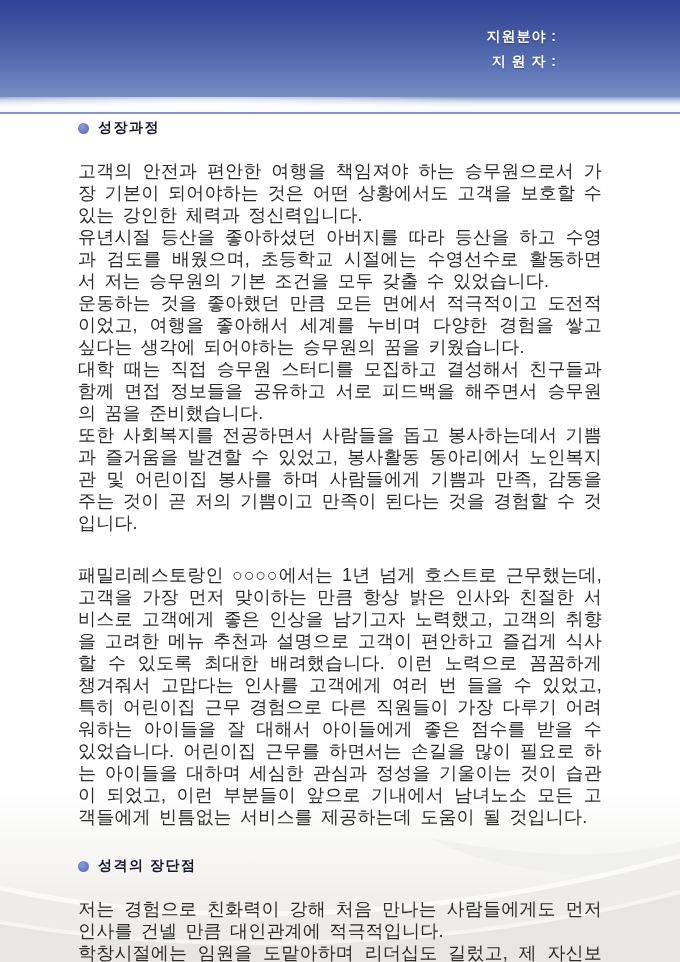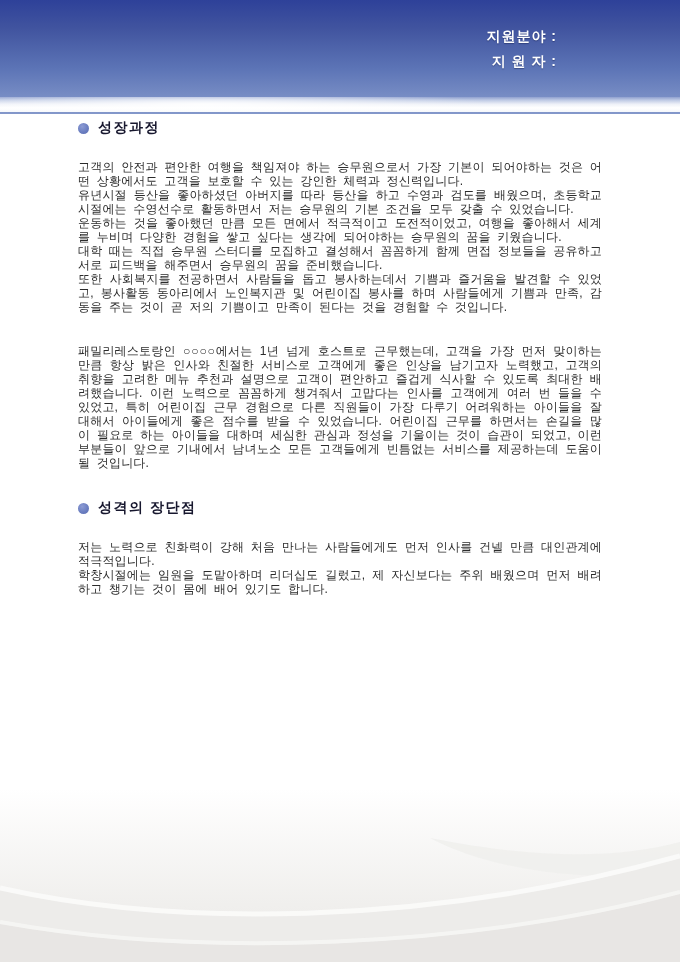--- a/index.html
+++ b/index.html
@@ -56,22 +56,22 @@
     flex: 0 0 auto;
   }
   .section-title {
     font-size: 14px;
     font-weight: bold;
     color: #17172e;
     letter-spacing: 1.5px;
   }
   .paras { margin-top: 24px; }
   .para {
-    font-size: 12px;
-    line-height: 14px;
+    font-size: 18px;
+    line-height: 22px;
     color: #2b2b2b;
     text-align: justify;
     word-spacing: 3px;
     letter-spacing: 0.2px;
   }
   
   .bottom-waves {
     position: absolute; left: 0; right: 0; bottom: 0; height: 130px;
     z-index: 1; pointer-events: none;
   }
@@ -107,36 +107,36 @@
 
     <div class="section">
       <div class="section-heading">
         <span class="section-bullet"></span>
         <span class="section-title">성장과정</span>
       </div>
       <div class="paras">
         <div class="para">고객의 안전과 편안한 여행을 책임져야 하는 승무원으로서 가장 기본이 되어야하는 것은 어떤 상황에서도 고객을 보호할 수 있는 강인한 체력과 정신력입니다.</div>
         <div class="para">유년시절 등산을 좋아하셨던 아버지를 따라 등산을 하고 수영과 검도를 배웠으며, 초등학교 시절에는 수영선수로 활동하면서 저는 승무원의 기본 조건을 모두 갖출 수 있었습니다.</div>
         <div class="para">운동하는 것을 좋아했던 만큼 모든 면에서 적극적이고 도전적이었고, 여행을 좋아해서 세계를 누비며 다양한 경험을 쌓고 싶다는 생각에 되어야하는 승무원의 꿈을 키웠습니다.</div>
-        <div class="para">대학 때는 직접 승무원 스터디를 모집하고 결성해서 꼼꼼하게 함께 면접 정보들을 공유하고 서로 피드백을 해주면서 승무원의 꿈을 준비했습니다.</div>
+        <div class="para">대학 때는 직접 승무원 스터디를 모집하고 결성해서 친구들과 함께 면접 정보들을 공유하고 서로 피드백을 해주면서 승무원의 꿈을 준비했습니다.</div>
         <div class="para">또한 사회복지를 전공하면서 사람들을 돕고 봉사하는데서 기쁨과 즐거움을 발견할 수 있었고, 봉사활동 동아리에서 노인복지관 및 어린이집 봉사를 하며 사람들에게 기쁨과 만족, 감동을 주는 것이 곧 저의 기쁨이고 만족이 된다는 것을 경험할 수 것입니다.</div>
       </div>
     </div>
 
     <div class="section">
       <div class="paras">
         <div class="para">패밀리레스토랑인 ○○○○에서는 1년 넘게 호스트로 근무했는데, 고객을 가장 먼저 맞이하는 만큼 항상 밝은 인사와 친절한 서비스로 고객에게 좋은 인상을 남기고자 노력했고, 고객의 취향을 고려한 메뉴 추천과 설명으로 고객이 편안하고 즐겁게 식사할 수 있도록 최대한 배려했습니다. 이런 노력으로 꼼꼼하게 챙겨줘서 고맙다는 인사를 고객에게 여러 번 들을 수 있었고, 특히 어린이집 근무 경험으로 다른 직원들이 가장 다루기 어려워하는 아이들을 잘 대해서 아이들에게 좋은 점수를 받을 수 있었습니다. 어린이집 근무를 하면서는 손길을 많이 필요로 하는 아이들을 대하며 세심한 관심과 정성을 기울이는 것이 습관이 되었고, 이런 부분들이 앞으로 기내에서 남녀노소 모든 고객들에게 빈틈없는 서비스를 제공하는데 도움이 될 것입니다.</div>
       </div>
     </div>
 
     <div class="section">
       <div class="section-heading">
         <span class="section-bullet"></span>
         <span class="section-title">성격의 장단점</span>
       </div>
       <div class="paras">
-        <div class="para">저는 노력으로 친화력이 강해 처음 만나는 사람들에게도 먼저 인사를 건넬 만큼 대인관계에 적극적입니다.</div>
+        <div class="para">저는 경험으로 친화력이 강해 처음 만나는 사람들에게도 먼저 인사를 건넬 만큼 대인관계에 적극적입니다.</div>
         <div class="para">학창시절에는 임원을 도맡아하며 리더십도 길렀고, 제 자신보다는 주위 배웠으며 먼저 배려하고 챙기는 것이 몸에 배어 있기도 합니다.</div>
       </div>
     </div>
 
   </div>
 </div>
 
 </body></html>

